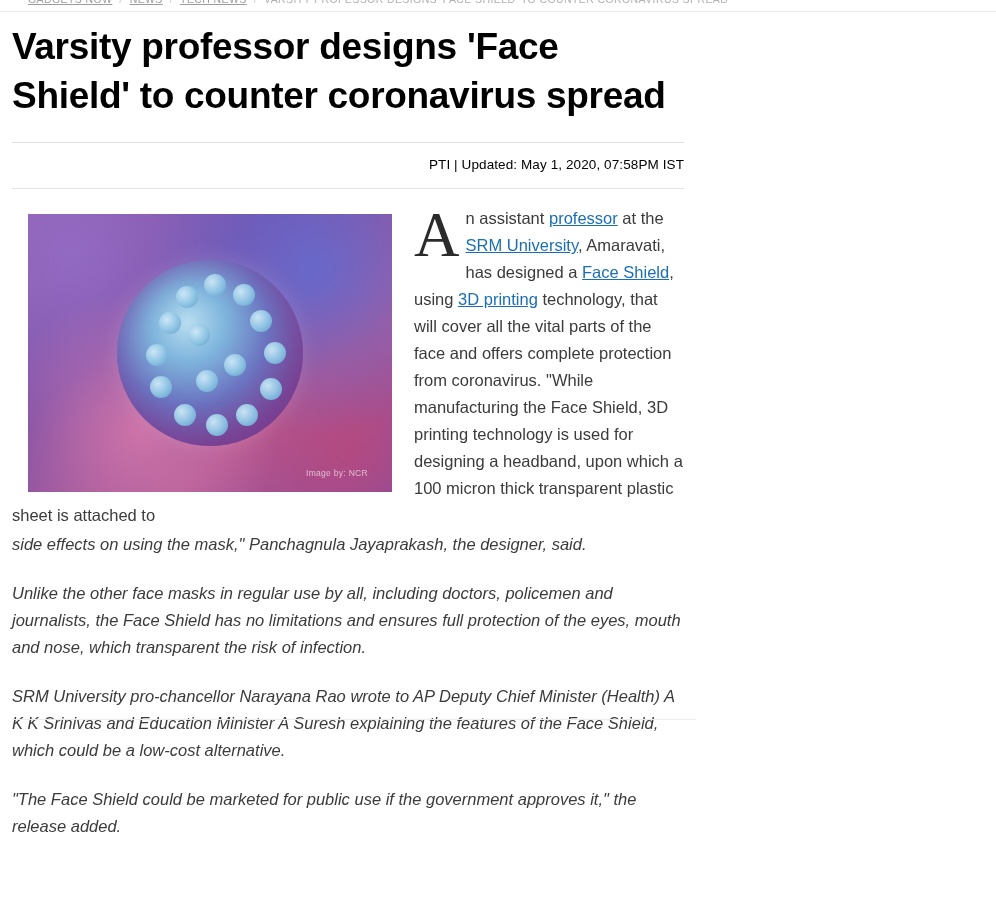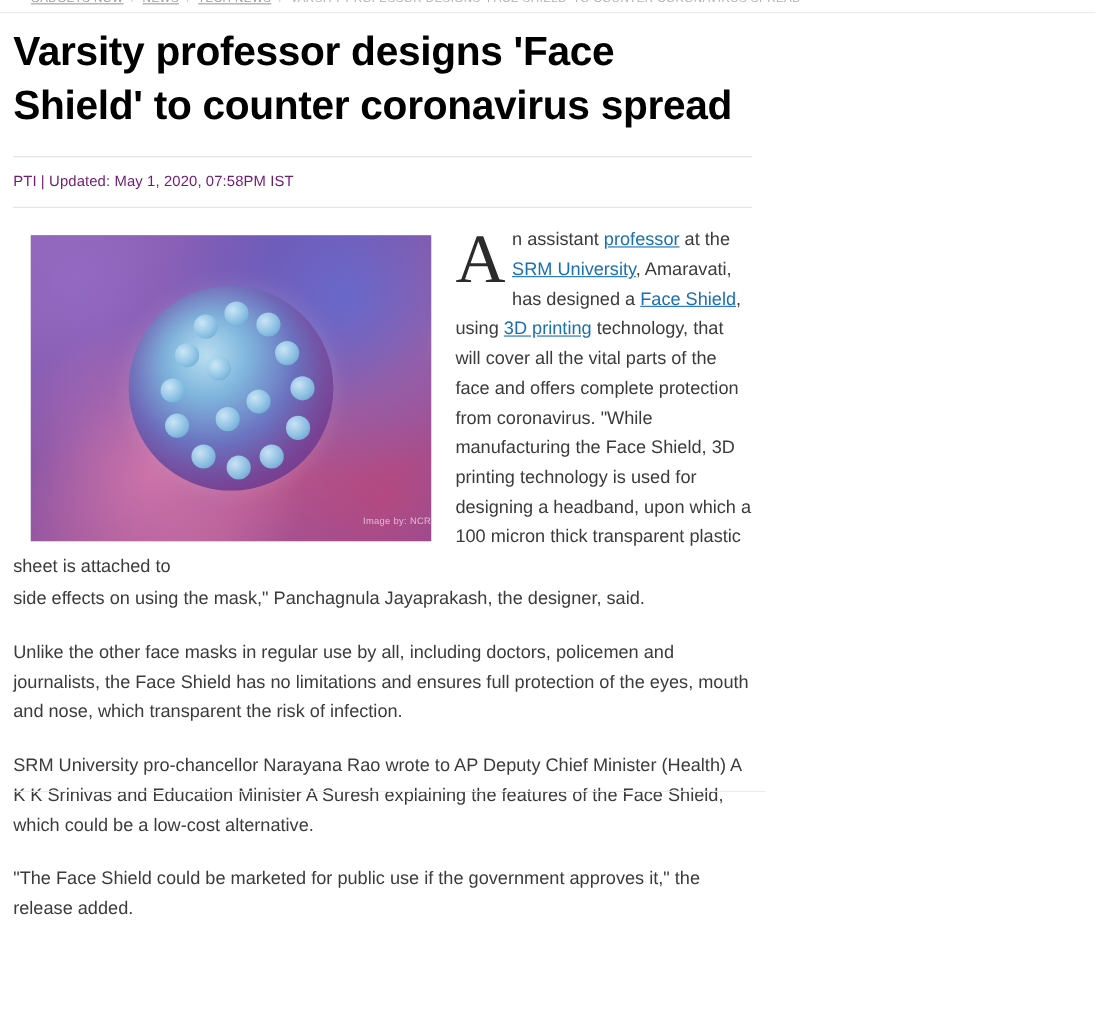--- a/index.html
+++ b/index.html
@@ -64,22 +64,23 @@
 
   .rule {
     margin-top: 22px;
     border-top: 1px solid #e2e2e2;
     width: 672px;
   }
 
   .byline {
     padding: 14px 0 0 0;
     font-size: 13.5px;
-    color: #701a75;
+    color: #000000;
     letter-spacing: .1px;
+    text-align: right;
   }
 
   .rule2 {
     margin-top: 16px;
     border-top: 1px solid #e2e2e2;
     width: 672px;
   }
 
   
   .article {
@@ -125,21 +126,21 @@
   .figure .spike {
     position: absolute;
     width: 22px;
     height: 22px;
     border-radius: 50%;
     background: radial-gradient(circle at 35% 35%, #cfe9f7 0%, #8dc4e4 55%, #5f9cc9 100%);
     opacity: .95;
   }
   .figure .credit {
     position: absolute;
-    right: 0;
+    right: 24px;
     bottom: 5px;
     font-size: 8.5px;
     color: rgba(255,255,255,.62);
     letter-spacing: .3px;
   }
 
   .article p {
     margin: 0 0 22px 0;
   }
   .article p.first { margin-bottom: 0; }
@@ -156,20 +157,21 @@
 
   a.inline-link {
     color: #1a6fb4;
     text-decoration: underline;
     font-weight: normal;
   }
 
   .tail {
     clear: both;
     padding-top: 2px;
+    font-style: italic;
   }
   .tail p { margin: 0 0 22px 0; }
   .tail p.cont { margin-top: 0; }
 
   .hairline {
     position: absolute;
     left: 0;
     top: 530px;
     width: 684px;
     border-top: 1px solid #ececec;

